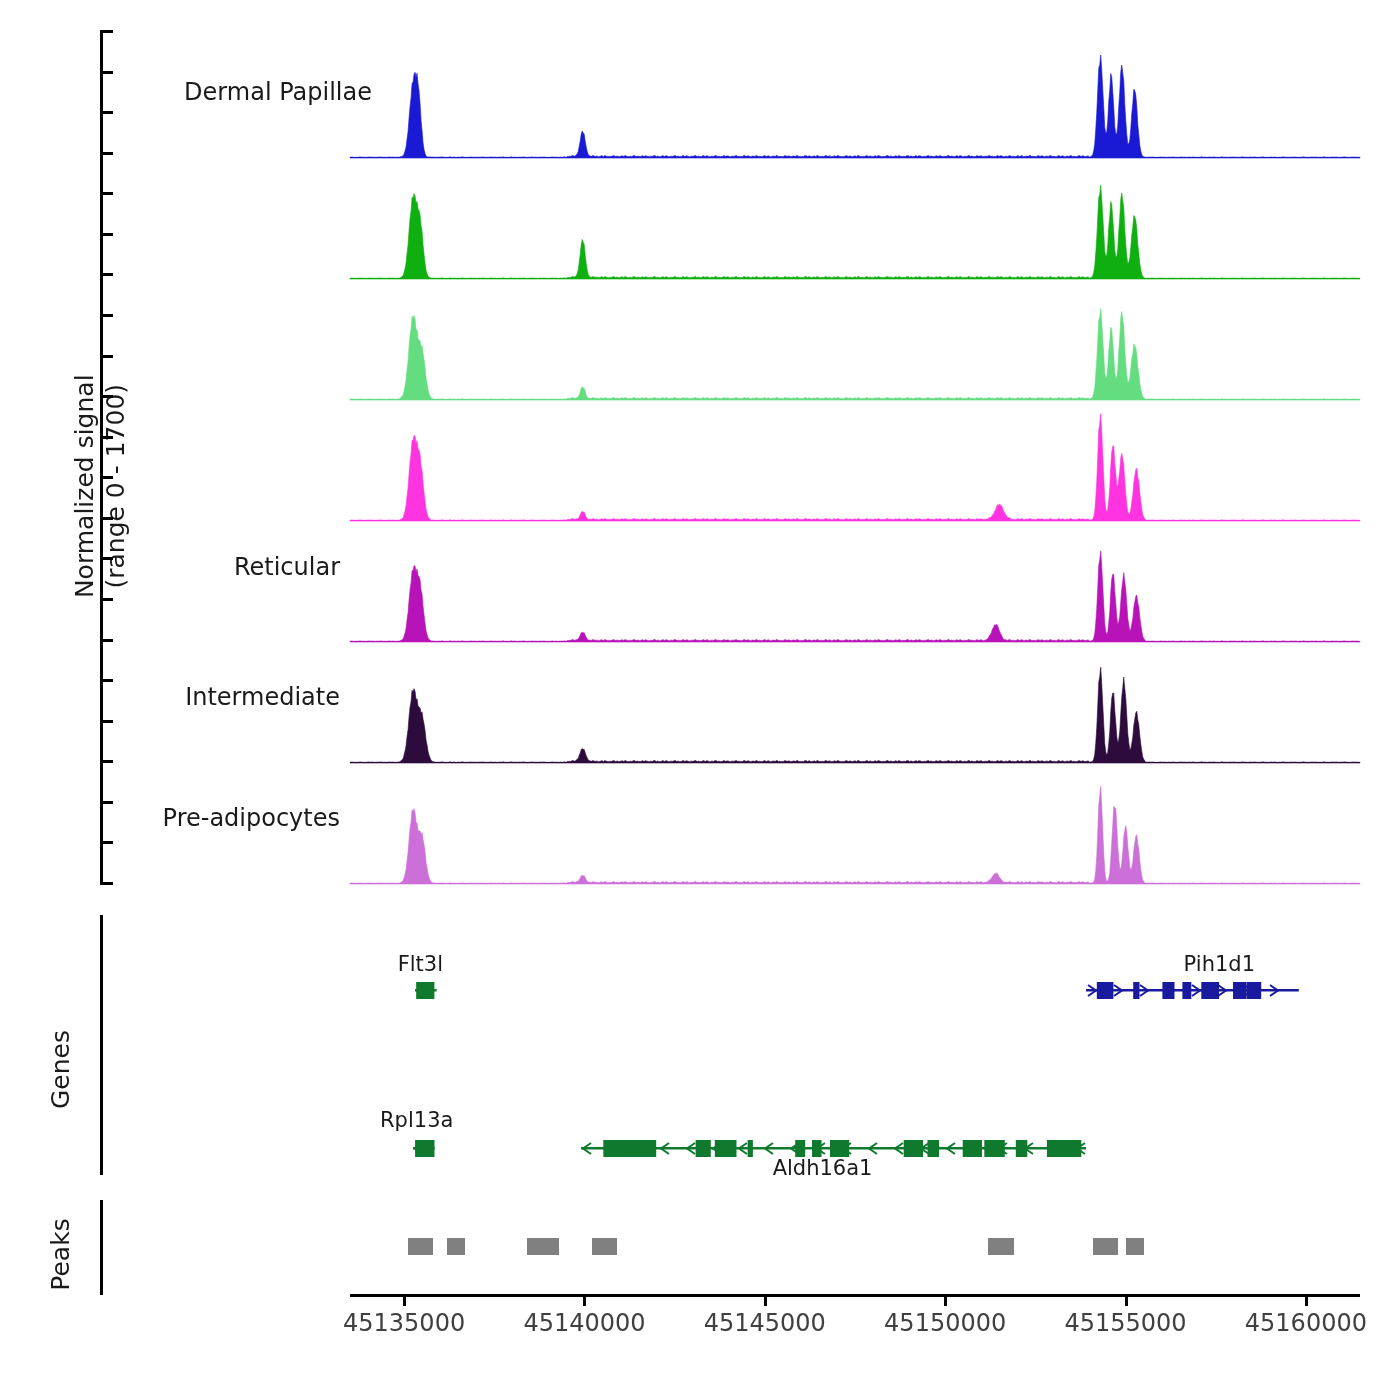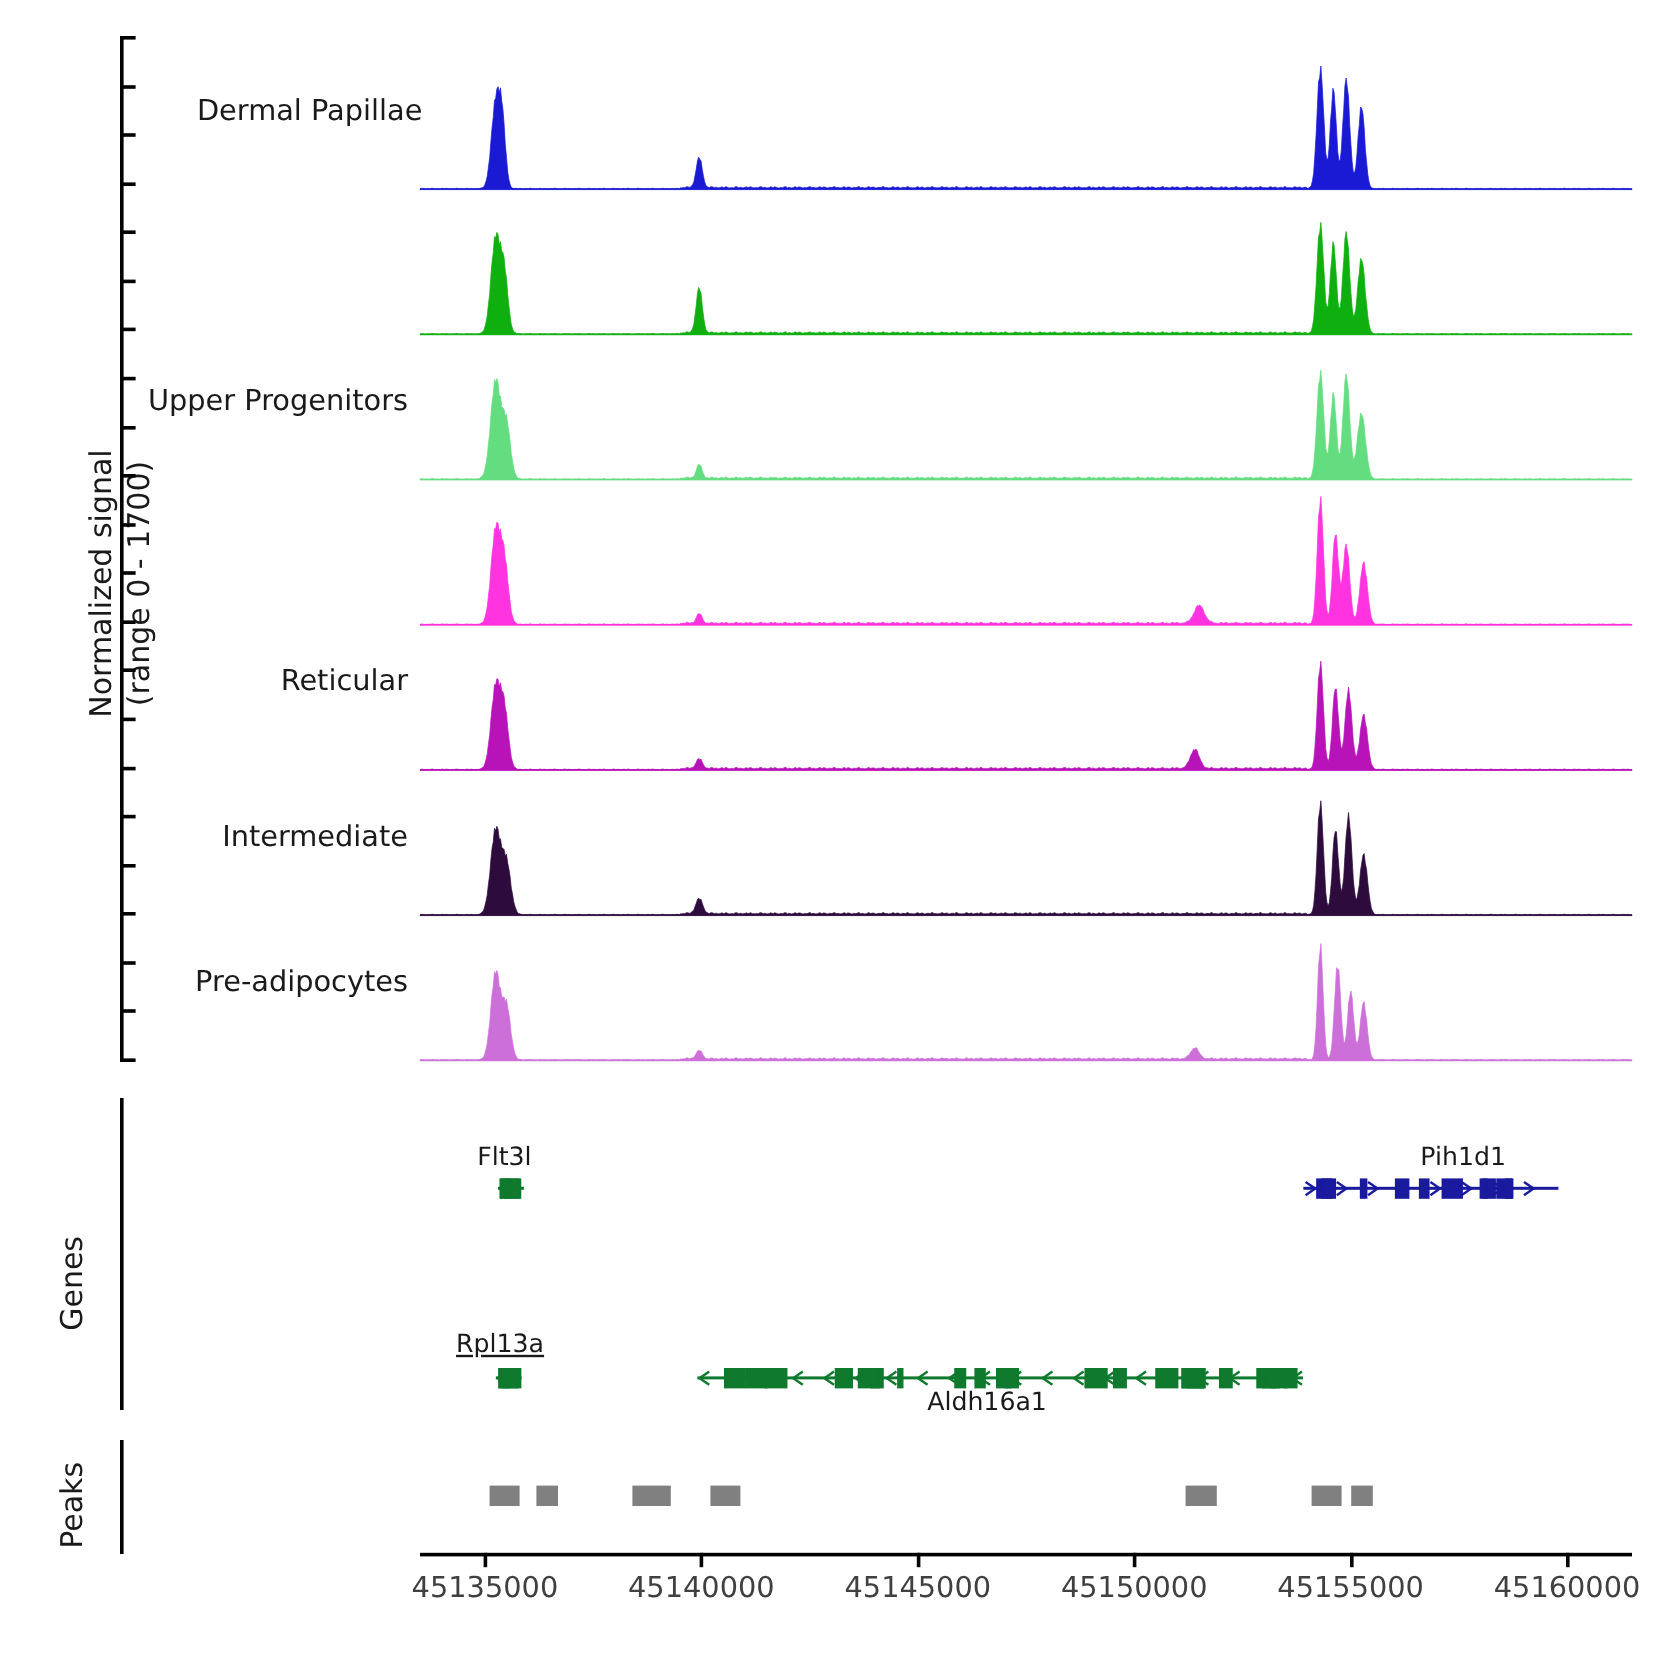--- a/index.html
+++ b/index.html
@@ -266,21 +266,21 @@
           <path d="M 184 7 L 192 12.5 L 184 18" fill="none" stroke="#1a1a9e" stroke-width="2"></path>
         </svg></div>
       <div class="gene-name" style="left: 1069.32px; width: 300px; top: 952px;">Pih1d1</div>
       <div class="gene-body" style="left: 413.125px; top: 1136px; width: 21.6429px; height: 24px;"><svg width="21.64285714285711" height="24" viewBox="0 0 21.64285714285711 24">
           <rect x="0" y="11" width="21.64285714285711" height="2.5" fill="#0f7a2e"></rect>
           <rect x="2.2" y="4" width="16.7" height="17" fill="#0f7a2e"></rect>
           <rect x="2.4" y="4" width="19.1" height="17" fill="#0f7a2e"></rect>
           <rect x="5.9" y="4" width="5.4" height="17" fill="#0f7a2e"></rect>
           <path d="M 10 7 L 2 12.5 L 10 18" fill="none" stroke="#0f7a2e" stroke-width="2"></path>
         </svg></div>
-      <div class="gene-name" style="left: 266.732px; width: 300px; top: 1108px; text-decoration: underline;">Rpl13a</div>
+      <div class="gene-name" style="left: 266.732px; width: 300px; top: 1108px;">Rpl13a</div>
       <div class="gene-body" style="left: 580.857px; top: 1136px; width: 505px; height: 24px;"><svg width="504.9999999999998" height="24" viewBox="0 0 504.9999999999998 24">
           <rect x="0" y="11" width="504.9999999999998" height="2.5" fill="#0f7a2e"></rect>
           <rect x="408.1" y="4" width="15.7" height="17" fill="#0f7a2e"></rect>
           <rect x="478.4" y="4" width="13.5" height="17" fill="#0f7a2e"></rect>
           <rect x="214.2" y="4" width="10.0" height="17" fill="#0f7a2e"></rect>
           <rect x="322.7" y="4" width="19.4" height="17" fill="#0f7a2e"></rect>
           <rect x="231.0" y="4" width="9.5" height="17" fill="#0f7a2e"></rect>
           <rect x="381.7" y="4" width="19.3" height="17" fill="#0f7a2e"></rect>
           <rect x="488.9" y="4" width="11.4" height="17" fill="#0f7a2e"></rect>
           <rect x="166.6" y="4" width="5.3" height="17" fill="#0f7a2e"></rect>
@@ -341,18 +341,17 @@
       <div class="xtick" style="left: 763.821px;"></div>
       <div class="xticklabel" style="left: 764.821px;">45145000</div>
       <div class="xtick" style="left: 944.179px;"></div>
       <div class="xticklabel" style="left: 945.179px;">45150000</div>
       <div class="xtick" style="left: 1124.54px;"></div>
       <div class="xticklabel" style="left: 1125.54px;">45155000</div>
       <div class="xtick" style="left: 1304.89px;"></div>
       <div class="xticklabel" style="left: 1305.89px;">45160000</div>
     </div>
 
-<div class="track-title" style="left: 12px; width: 340px; top: 78px;">Dermal Papillae</div>
-    <div class="track-title" style="left: 0px; width: 340px; top: 320px;">Upper Progenitors</div>
+<div class="track-title" style="left: 0px; width: 340px; top: 78px; padding-left: 32px;">Dermal Papillae</div>
     <div class="track-title" style="left: 0px; width: 340px; top: 553px;">Reticular</div>
     <div class="track-title" style="left: 0px; width: 340px; top: 804px;">Pre-adipocytes</div>
     <div class="track-title" style="left: 0px; width: 340px; top: 683px;">Intermediate</div>
   </div>
 
 </body></html>

